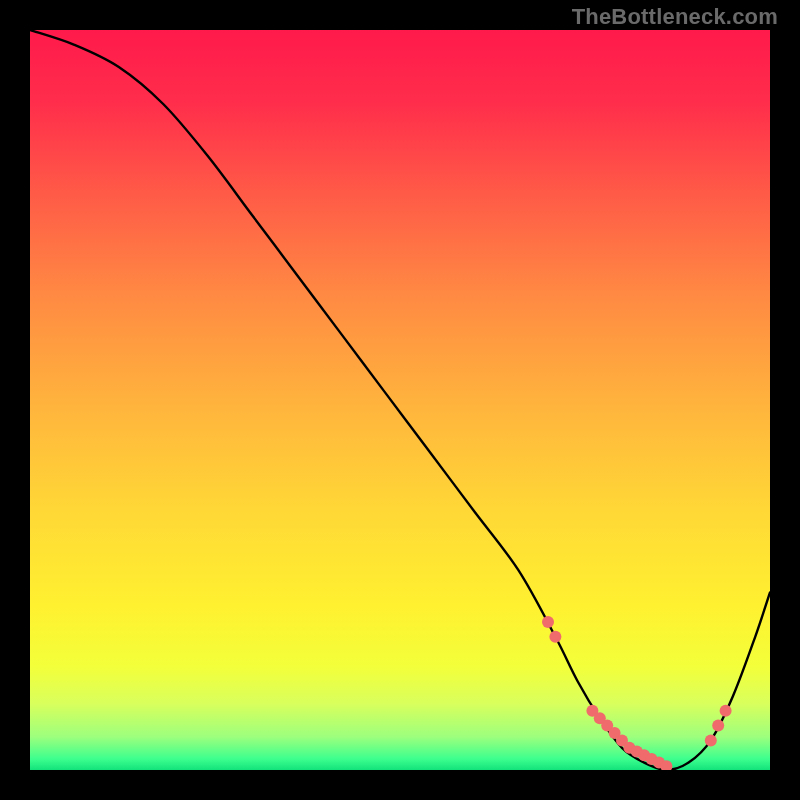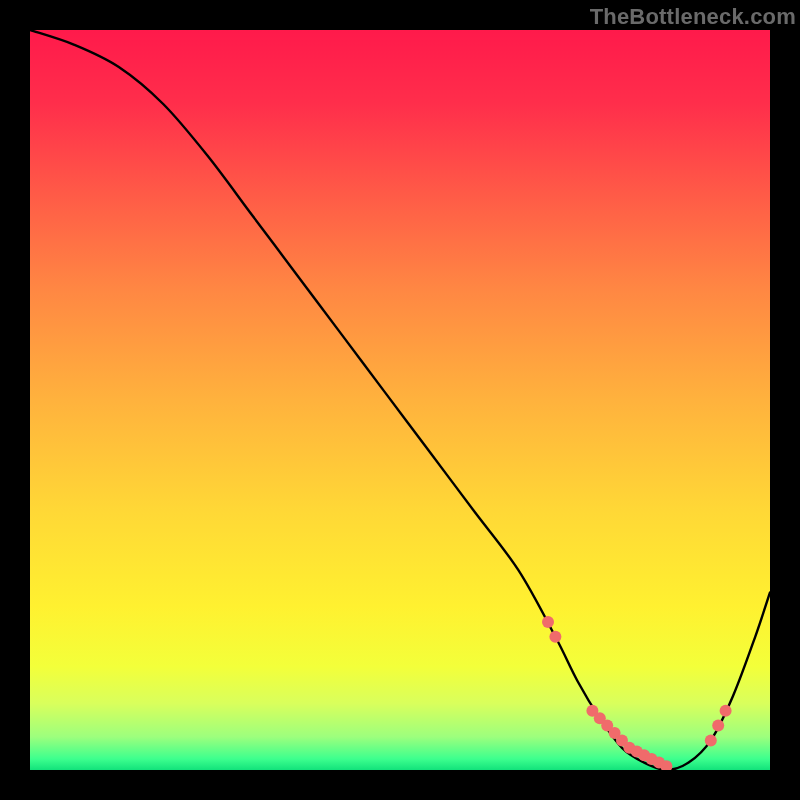--- a/index.html
+++ b/index.html
@@ -13,21 +13,21 @@
   }
   .outer {
     position: relative;
     width: 800px;
     height: 800px;
     background: #000;
   }
   .attribution {
     position: absolute;
     top: 4px;
-    right: 4px;
+    right: 22px;
     color: #6a6a6a;
     font-size: 22px;
     font-weight: bold;
     letter-spacing: 0.2px;
   }
   .chart {
     position: absolute;
     left: 30px;
     top: 30px;
     width: 740px;

